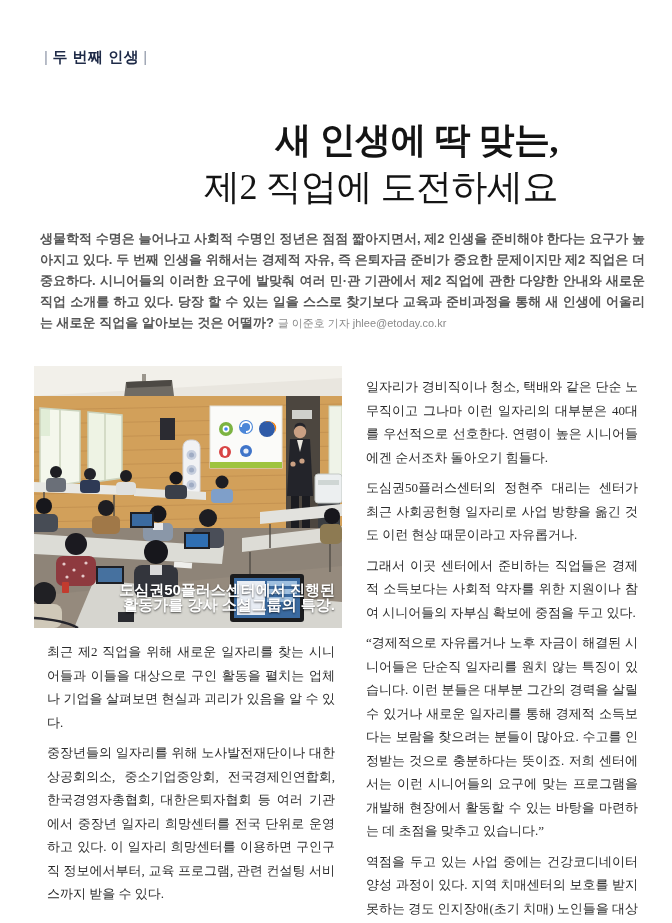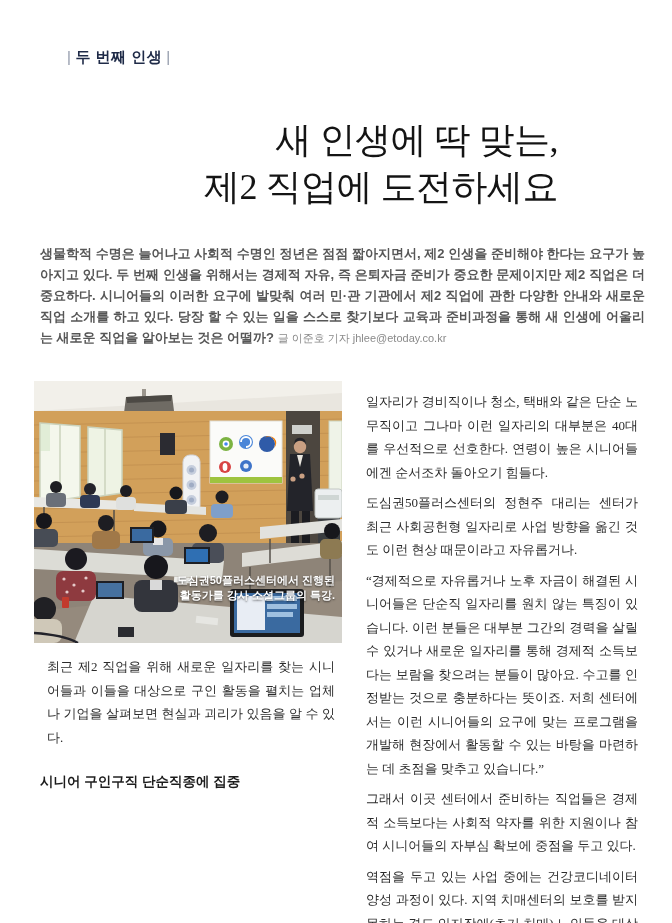--- a/index.html
+++ b/index.html
@@ -18,32 +18,31 @@
   .page{
     width:672px;height:923px;position:relative;background:#ffffff;
     padding:40px 27px 0 40px;overflow:hidden;
     font-family:"Liberation Serif", serif;
   }
   .kicker{
     margin-top:8px;
     font-family:"Liberation Sans", sans-serif;
     font-size:15px;font-weight:700;color:var(--kicker-ink);
     letter-spacing:.5px;
-    margin-left:23px;
   }
   .kicker .bar{color:var(--kicker-bar);font-weight:400;padding:0 4px;}
   .title{
     margin:50px 0 0 112px;width:406px;
     font-weight:500;color:#141414;font-size:36px;line-height:47px;
     letter-spacing:-0.5px;
   }
-  .title .t1{text-align:right;}
+  .title .t1{text-align:right;font-weight:bold;}
   .title .t2{text-align:right;}
   .intro{
-    margin-top:32px;
+    margin-top:17px;
     font-family:"Liberation Sans", sans-serif;
     font-size:13px;line-height:21px;font-weight:600;
     color:var(--intro-ink);text-align:justify;
   }
   .byline{
     font-size:11px;font-weight:400;color:var(--byline-ink);
     white-space:nowrap;
   }
   .content{display:flex;gap:17px;margin-top:32px;}
   .col-left{width:302px;flex:0 0 302px;}
@@ -51,23 +50,23 @@
   .bodytext p{
     margin:7px;font-size:13px;line-height:23.5px;color:var(--ink);
     text-align:justify;word-break:break-all;
   }
   .photo{
     position:relative;width:308px;height:262px;margin:0 0 0 -6px;
     overflow:hidden;background:#cbb48e;
   }
   .photo svg{display:block;width:100%;height:100%;}
   .caption{
-    position:absolute;right:7px;bottom:40px;text-align:right;
-    font-family:"Liberation Sans", sans-serif;
-    font-size:11px;font-weight:700;line-height:15px;color:#ffffff;
+    position:absolute;right:7px;bottom:16px;text-align:right;
+    font-family:"Liberation Sans", sans-serif;
+    font-size:15px;font-weight:700;line-height:15px;color:#ffffff;
     text-shadow:0 1px 2px rgba(0,0,0,.65);
     margin-top:27px;
   }
   .left-body{margin-top:12px;}
   .subhead{
     margin:24px 0 5px 0;
     font-family:"Liberation Sans", sans-serif;
     font-size:13.5px;font-weight:700;color:#1c1c1c;
   }
 </style>
@@ -261,28 +260,29 @@
           <rect x="84" y="246" width="16" height="10" fill="#2a2b30"></rect>
         </svg>
         <figcaption class="caption">
           <div>도심권50플러스센터에서 진행된</div>
           <div>활동가를 강사 소셜그룹의 특강.</div>
         </figcaption>
       </figure>
 
       <div class="bodytext left-body">
         <p>최근 제2 직업을 위해 새로운 일자리를 찾는 시니어들과 이들을 대상으로 구인 활동을 펼치는 업체나 기업을 살펴보면 현실과 괴리가 있음을 알 수 있다.</p>
+        <p>중장년들의 일자리를 위해 노사발전재단이나 대한상공회의소, 중소기업중앙회, 전국경제인연합회, 한국경영자총협회, 대한은퇴자협회 등 여러 기관에서 중장년 일자리 희망센터를 전국 단위로 운영하고 있다. 이 일자리 희망센터를 이용하면 구인구직 정보에서부터, 교육 프로그램, 관련 컨설팅 서비스까지 받을 수 있다.</p>
         <h2 class="subhead">시니어 구인구직 단순직종에 집중</h2>
 
       </div>
     </div>
 
     <div class="col-right bodytext">
       <p>일자리가 경비직이나 청소, 택배와 같은 단순 노무직이고 그나마 이런 일자리의 대부분은 40대를 우선적으로 선호한다. 연령이 높은 시니어들에겐 순서조차 돌아오기 힘들다.</p>
       <p>도심권50플러스센터의 정현주 대리는 센터가 최근 사회공헌형 일자리로 사업 방향을 옮긴 것도 이런 현상 때문이라고 자유롭거나.</p>
+      <p>그래서 이곳 센터에서 준비하는 직업들은 경제적 소득보다는 사회적 약자를 위한 지원이나 참여 시니어들의 자부심 확보에 중점을 두고 있다.</p>
       <p>“경제적으로 자유롭거나 노후 자금이 해결된 시니어들은 단순직 일자리를 원치 않는 특징이 있습니다. 이런 분들은 대부분 그간의 경력을 살릴 수 있거나 새로운 일자리를 통해 경제적 소득보다는 보람을 찾으려는 분들이 많아요. 수고를 인정받는 것으로 충분하다는 뜻이죠. 저희 센터에서는 이런 시니어들의 요구에 맞는 프로그램을 개발해 현장에서 활동할 수 있는 바탕을 마련하는 데 초점을 맞추고 있습니다.”</p>
-      <p>그래서 이곳 센터에서 준비하는 직업들은 경제적 소득보다는 사회적 약자를 위한 지원이나 참여 시니어들의 자부심 확보에 중점을 두고 있다.</p>
       <p>역점을 두고 있는 사업 중에는 건강코디네이터 양성 과정이 있다. 지역 치매센터의  보호를 받지 못하는 경도 인지장애(초기 치매) 노인들을 대상으로 상담과 인지학습 역할을 할 사회공헌 활동가를 양성하는 데 그 목적이 있다.</p>
 
     </div>
 
   </div>
 </div>
 
 </body></html>

